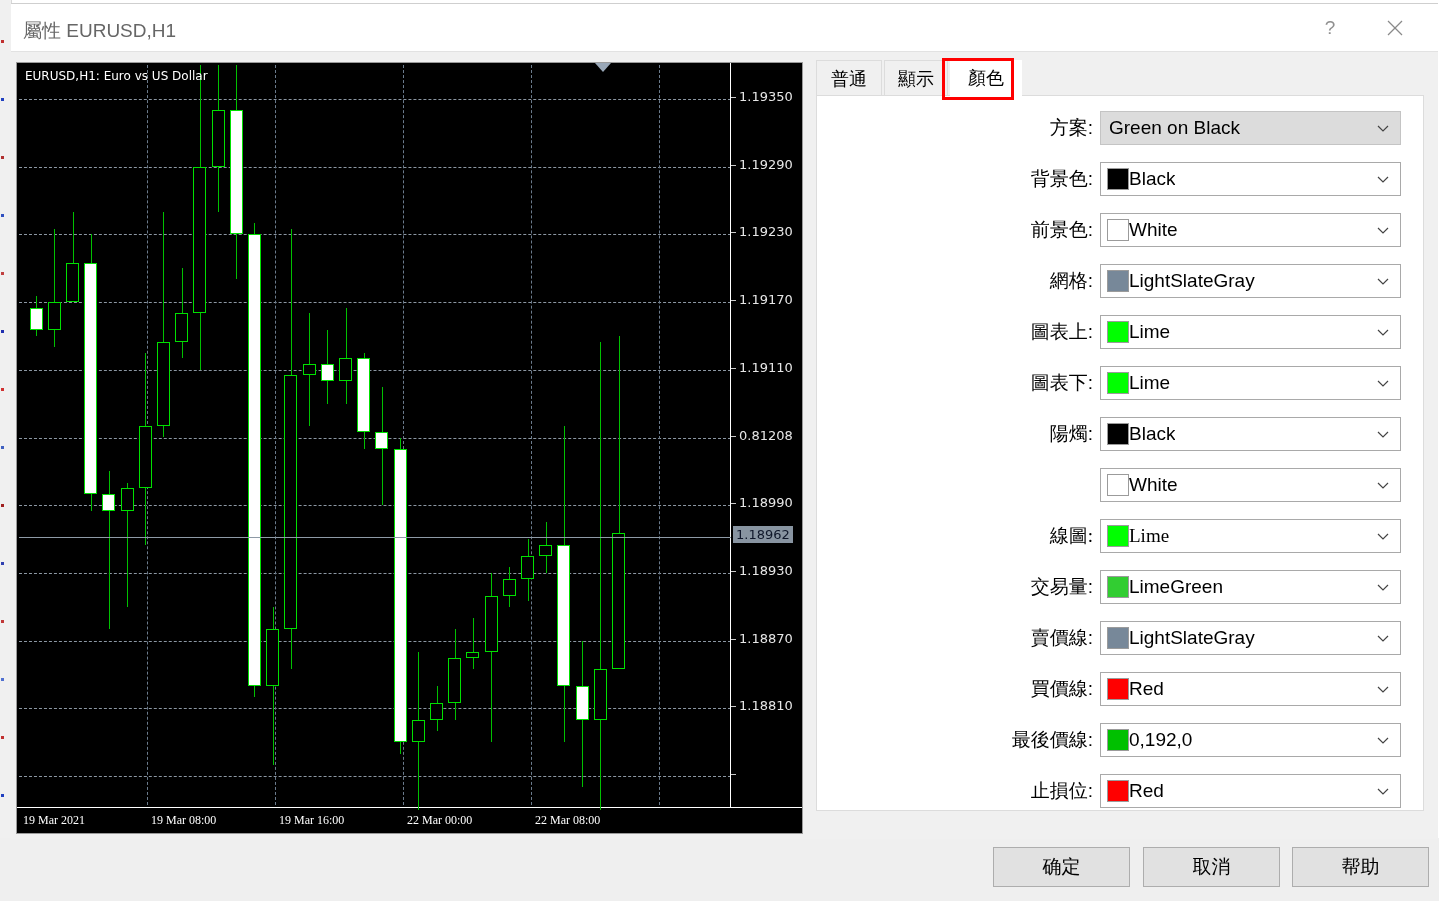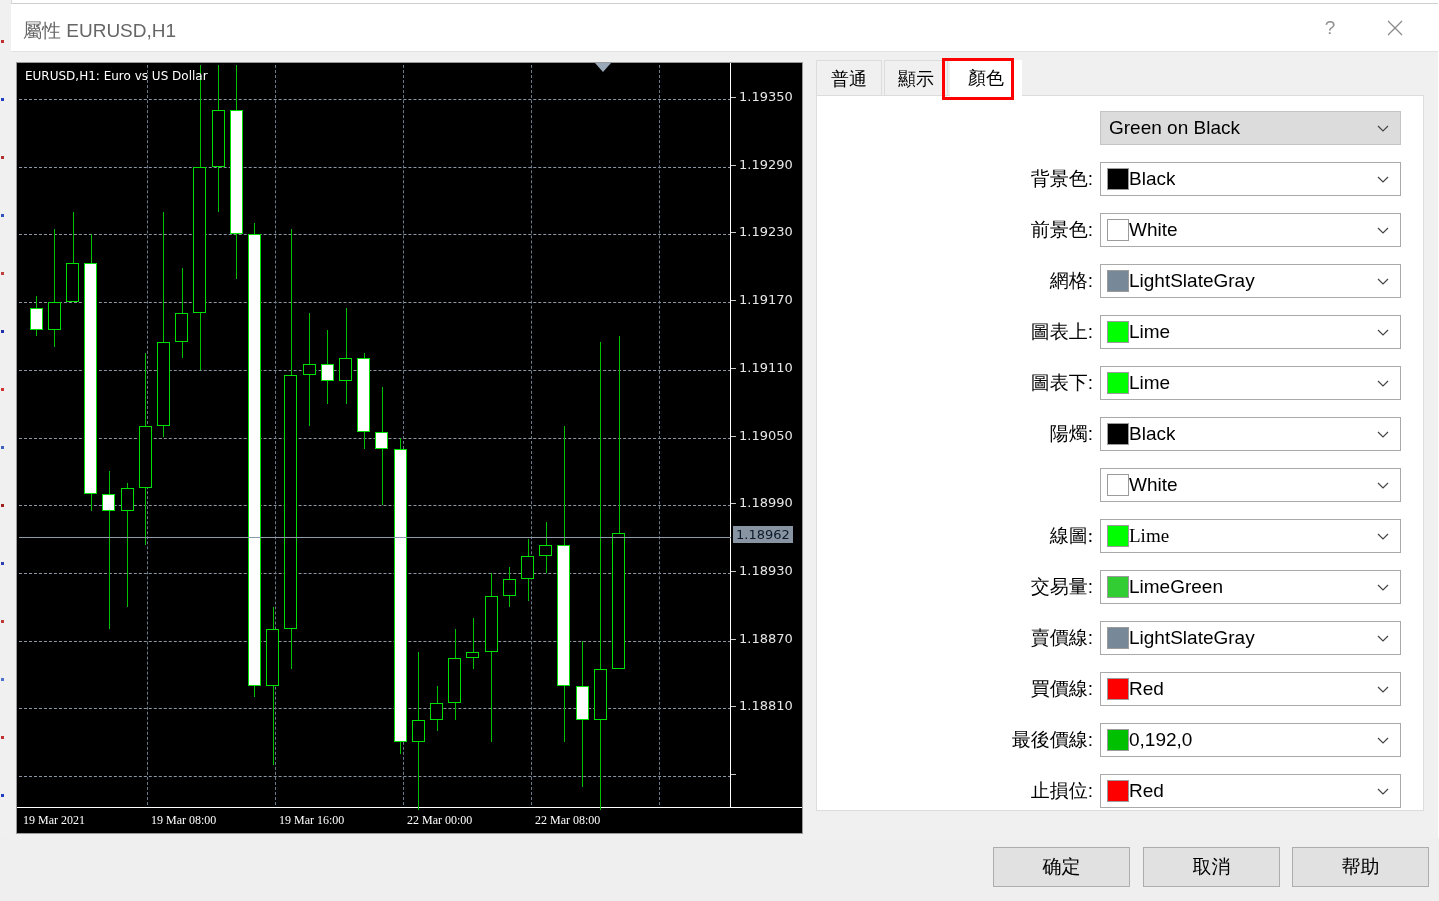--- a/index.html
+++ b/index.html
@@ -502,21 +502,21 @@
         <div class="price-lbl" style="top: 25.8636px;">1.19350</div>
         <div class="price-tick" style="top: 101.591px;"></div>
         <div class="price-lbl" style="top: 93.5909px;">1.19290</div>
         <div class="price-tick" style="top: 169.318px;"></div>
         <div class="price-lbl" style="top: 161.318px;">1.19230</div>
         <div class="price-tick" style="top: 237.045px;"></div>
         <div class="price-lbl" style="top: 229.045px;">1.19170</div>
         <div class="price-tick" style="top: 304.773px;"></div>
         <div class="price-lbl" style="top: 296.773px;">1.19110</div>
         <div class="price-tick" style="top: 372.5px;"></div>
-        <div class="price-lbl" style="top: 364.5px;">1.19050</div>
+        <div class="price-lbl" style="top: 364.5px;">0.81208</div>
         <div class="price-tick" style="top: 440.227px;"></div>
         <div class="price-lbl" style="top: 432.227px;">1.18990</div>
         <div class="price-tick" style="top: 507.955px;"></div>
         <div class="price-lbl" style="top: 499.955px;">1.18930</div>
         <div class="price-tick" style="top: 575.682px;"></div>
         <div class="price-lbl" style="top: 567.682px;">1.18870</div>
         <div class="price-tick" style="top: 643.409px;"></div>
         <div class="price-lbl" style="top: 635.409px;">1.18810</div>
         <div class="price-tick" style="top: 711.136px;"></div>
         <div class="price-lbl" style="top: 744px; margin-left: 36px;">1.18750</div>
@@ -535,20 +535,21 @@
   <div class="tabs" id="tabs">
       <div class="tab" style="left: 0px; width: 66px;">普通</div>
       <div class="tab" style="left: 68px; width: 64px;">顯示</div>
       <div class="tab active" style="left: 134px; width: 72px;">顏色</div>
     </div>
   <div class="tab-highlight"></div>
 
   <div class="tabpage">
     <div id="rows">
         <div class="row" style="top: 13px;">
+          <div class="row-label">方案:</div>
           <div class="combo scheme">
             <div class="combo-text">Green on Black</div>
             <div class="chevron">
               <svg width="14" height="14" viewBox="0 0 14 14">
                 <polyline points="2,5 7,10 12,5" fill="none" stroke="#444" stroke-width="1.2"></polyline>
               </svg>
             </div>
           </div>
         </div>
         <div class="row" style="top: 64px;">

